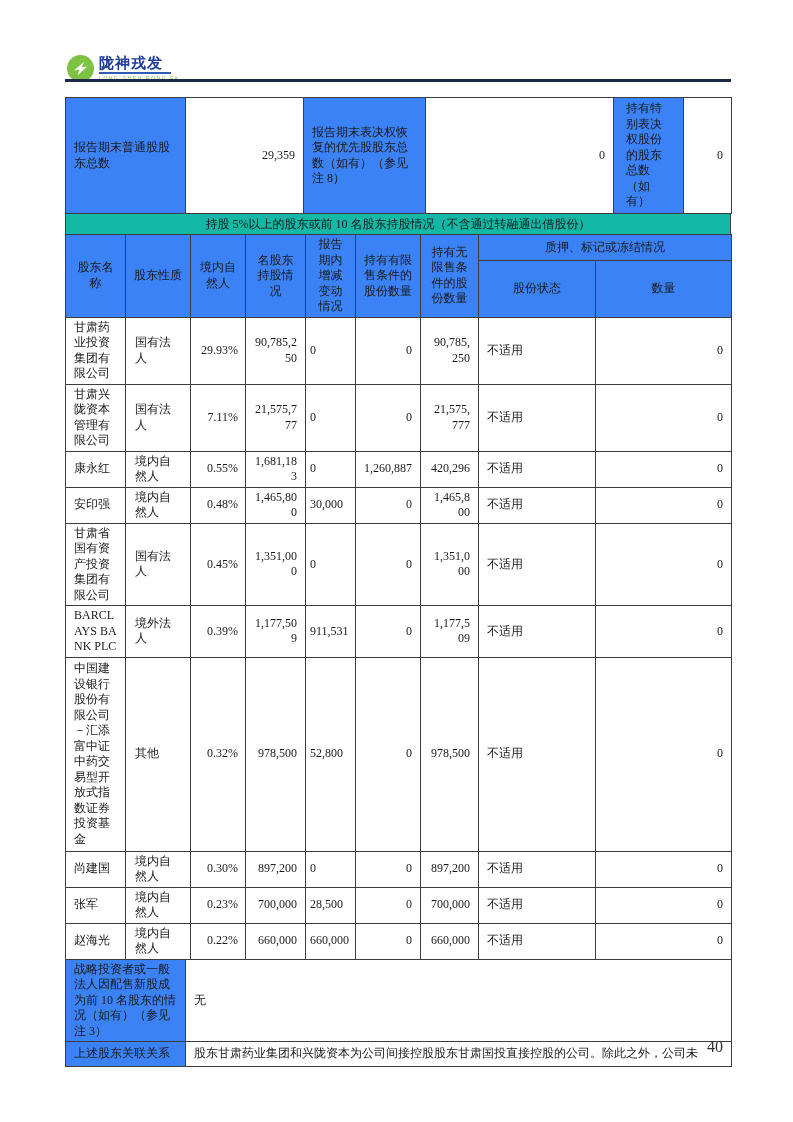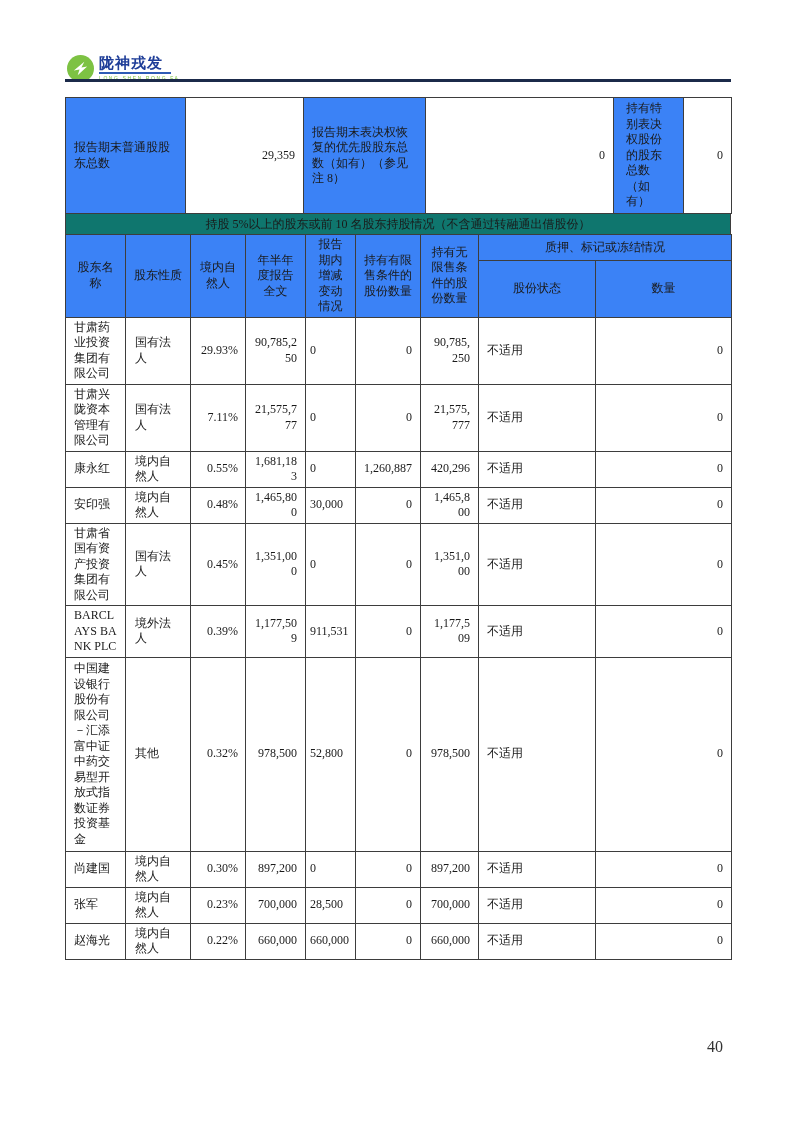--- a/index.html
+++ b/index.html
@@ -19,21 +19,21 @@
 
   
   .tblwrap { position:absolute; left:65px; top:97px; width:666px; }
   table { border-collapse:collapse; table-layout:fixed; width:666px; font-size:12px; line-height:15.5px; }
   table + table, table + .secbar, .secbar + table { margin-top:-1px; }
   td { border:1px solid #3d3d3d; vertical-align:middle; padding:2px 6px; overflow:hidden; }
   .gray { background:#3b82f6; }
   .rgt { text-align:right;padding-left:6px; }
   .lft { text-align:left; }
 
-  .secbar { width:666px; height:22px; background:#0f766e; border:1px solid #3d3d3d;
+  .secbar { width:666px; height:22px; background:#14b8a6; border:1px solid #3d3d3d;
             display:flex; align-items:center; justify-content:center; font-size:12px; }
 
   .sumrow td { height:116px; }
   .sum-l1 { padding:2px 8px; }
   .sum-l3 { padding:2px 12px; }
 
   .hrow1 td { height:24px; text-align:center; padding:2px 7px; }
   .hrow2 td { height:52px; text-align:center; }
   .hd { text-align:center; padding:2px 7px; }
 
@@ -108,21 +108,21 @@
           <col style="width:65px">
           <col style="width:58px">
           <col style="width:117px">
           <col style="width:136px">
         </colgroup>
       <tbody>
           <tr class="hrow1">
         <td rowspan="2" class="gray hd">股东名称</td>
         <td rowspan="2" class="gray hd">股东性质</td>
         <td rowspan="2" class="gray hd">境内自然人</td>
-        <td rowspan="2" class="gray hd">年半年度报告全文</td>
+        <td rowspan="2" class="gray hd">名股东持股情况</td>
         <td rowspan="2" class="gray hd">报告期内增减变动情况</td>
         <td rowspan="2" class="gray hd">持有有限售条件的股份数量</td>
         <td rowspan="2" class="gray hd">持有无限售条件的股份数量</td>
         <td colspan="2" class="gray hd">质押、标记或冻结情况</td>
       </tr>
       <tr class="hrow2">
         <td class="gray hd">股份状态</td>
         <td class="gray hd">数量</td>
       </tr>
 
@@ -232,17 +232,33 @@
         <td class="c-end">660,000</td>
         <td class="c-chg">660,000</td>
         <td class="c-restricted">0</td>
         <td class="c-unrestricted">660,000</td>
         <td class="c-status">不适用</td>
         <td class="c-qty">0</td>
       </tr>
     </tbody>
       </table>
 
+    <table>
+      <colgroup>
+          <col style="width:120px">
+          <col style="width:546px">
+        </colgroup>
+      <tbody>
+          <tr class="h80">
+        <td class="gray foot-label">战略投资者或一般法人因配售新股成为前 10 名股东的情况（如有）（参见注 3）</td>
+        <td class="lft" style="padding-left:8px">无</td>
+      </tr>
+      <tr class="h25">
+        <td class="gray foot-label" style="white-space:nowrap">上述股东关联关系</td>
+        <td class="lft" style="padding-left:8px; white-space:nowrap">股东甘肃药业集团和兴陇资本为公司间接控股股东甘肃国投直接控股的公司。除此之外，公司未</td>
+      </tr>
+    </tbody>
+      </table>
 
   </div>
 
   <div class="pagenum">40</div>
 </div>
 
 </body></html>

